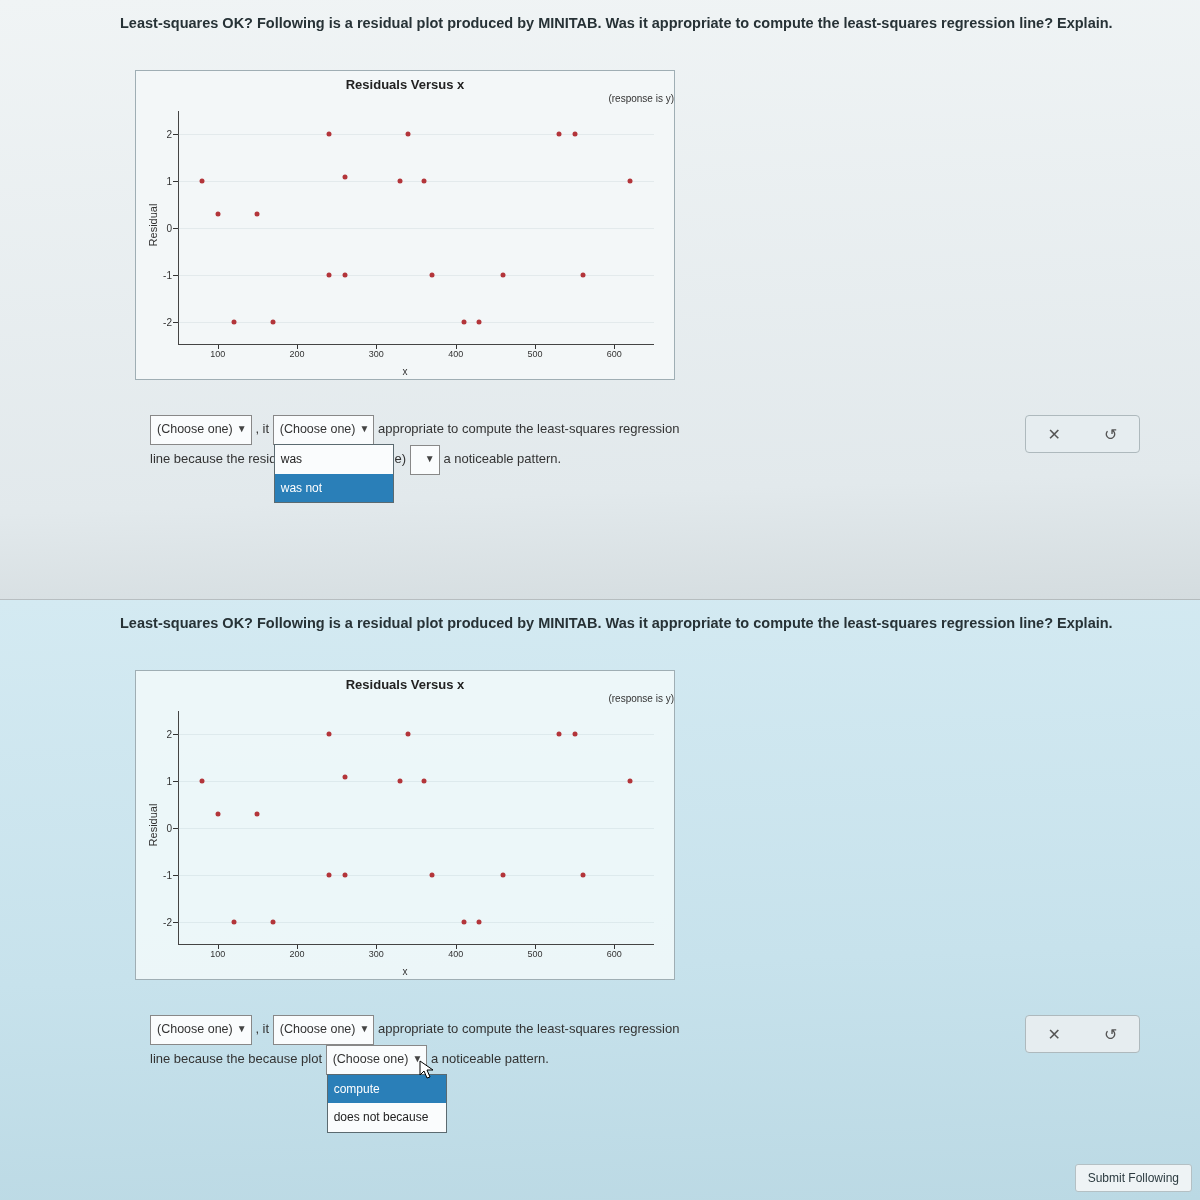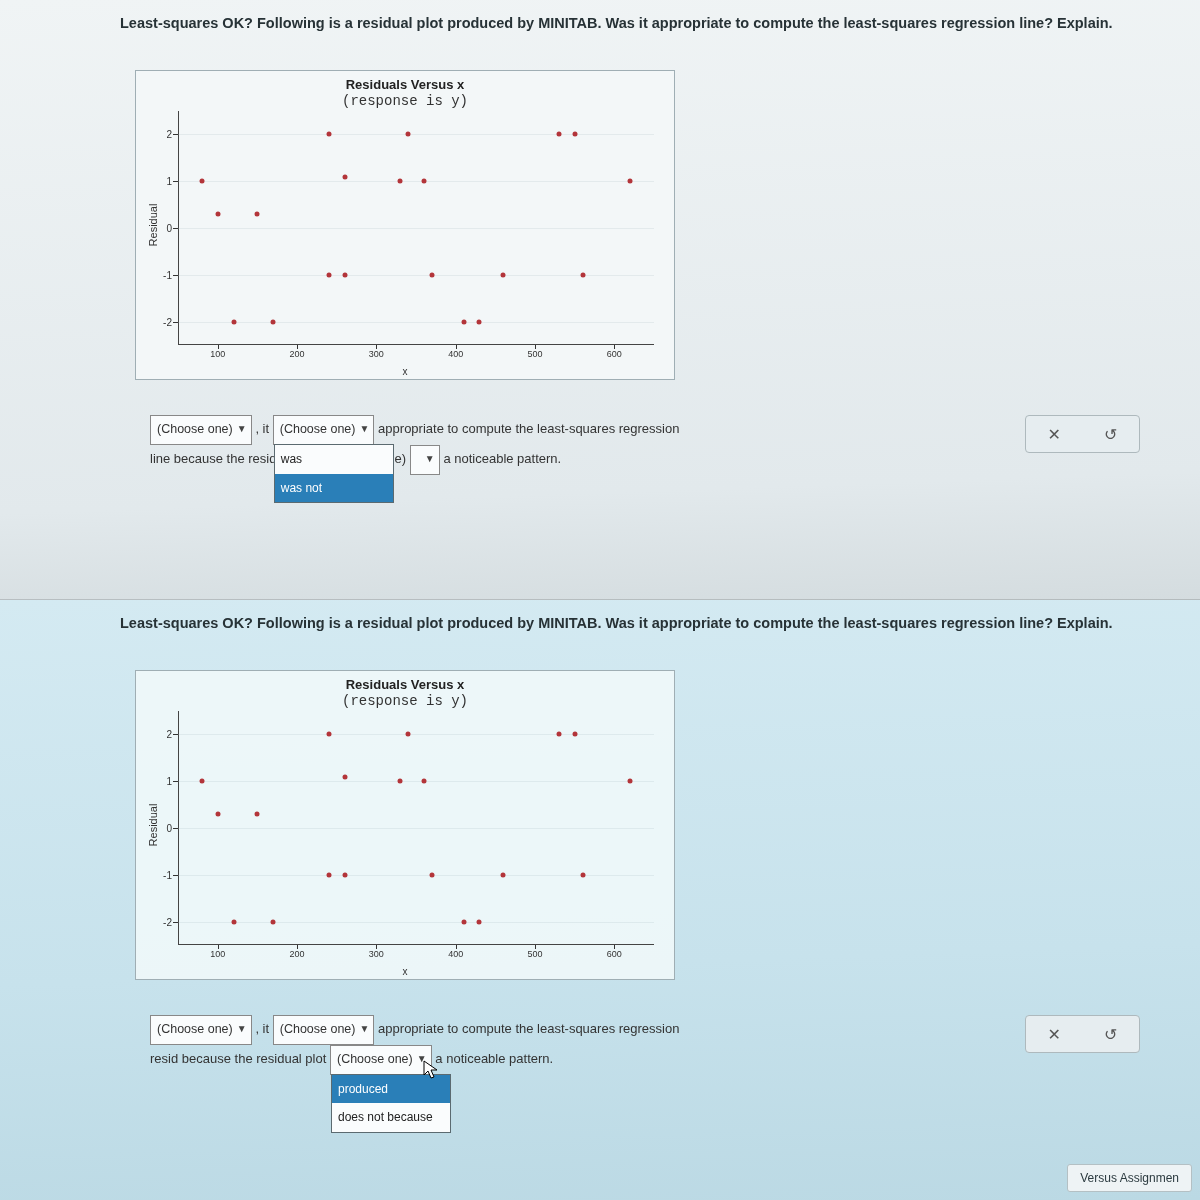--- a/index.html
+++ b/index.html
@@ -5,21 +5,21 @@
   *{box-sizing:border-box;margin:0;padding:0;}
   html,body{width:1200px;height:1200px;}
   body{font-family:Arial,Helvetica,sans-serif;background:#d8e2e6;}
   .half{position:absolute;left:0;width:1200px;height:600px;overflow:hidden;}
   .top-half{top:0;background:linear-gradient(178deg,#f0f4f5 0%,#e2e9ec 80%,#d4dcdf 100%);}
   .bot-half{top:600px;background:linear-gradient(178deg,#d4eaf2 0%,#c7e2ec 60%,#bbd9e4 100%);}
   .qtext{position:absolute;left:120px;top:14px;right:20px;font-size:14.5px;color:#273236;font-weight:600;line-height:1.25;}
   .plot-wrap{position:absolute;left:135px;top:70px;width:540px;height:310px;background:#f3f7f8;border:1px solid #9faeb4;}
   .bot-half .plot-wrap{background:rgba(240,248,250,0.9);}
   .plot-title{position:absolute;left:0;right:0;top:6px;text-align:center;font-size:13px;font-weight:600;color:#222;}
-  .plot-subtitle{position:absolute;left:0;right:0;top:22px;text-align:center;font-size:14px;color:#333;font-family:Liberation Mono, monospace;}
+  .plot-subtitle{position:absolute;left:0;right:0;top:22px;text-align:right;font-size:10px;color:#333;}
   .ylabel{position:absolute;left:-4px;top:50%;transform:translateY(-50%) rotate(-90deg);transform-origin:center;font-size:11px;color:#333;}
   .xlabel{position:absolute;left:0;right:0;bottom:2px;text-align:center;font-size:10px;color:#333;}
   .plot-area{position:absolute;left:42px;top:40px;right:20px;bottom:34px;}
   .gridline{position:absolute;background:#9cb0b7;}
   .gridline.h{left:0;right:0;height:1px;}
   .gridline.h{opacity:.18;}
   .ytick{position:absolute;right:100%;padding-right:6px;font-size:10px;color:#333;transform:translateY(-50%);}
   .ytickm{position:absolute;left:-5px;width:5px;height:1px;background:#333;}
   .xtick{position:absolute;top:100%;padding-top:4px;font-size:9px;color:#333;transform:translateX(-50%);}
   .xtickm{position:absolute;top:100%;width:1px;height:4px;background:#333;}
@@ -189,33 +189,33 @@
         <div class="dot" style="left: 85%; top: 70%;"></div>
         <div class="dot" style="left: 95%; top: 30%;"></div>
       </div>
   </div>
 
   <div class="answer-row">
     <span class="dd"><span>(Choose one)</span></span>
     <span>, it</span>
     <span class="dd"><span>(Choose one)</span></span>
     <span>appropriate to compute the least-squares regression</span><br>
-    <span>resid because the residual plot</span>
+    <span>line because the because plot</span>
     <span class="dd" style="position:relative">
       <span>(Choose one)</span>
       <div class="dd-menu">
-        <div class="sel">produced</div>
+        <div class="sel">compute</div>
         <div>does not because</div>
       </div>
       <svg class="cursor-svg" style="left:92px;top:14px" viewBox="0 0 16 20">
           <path d="M1 1 L1 15 L5 11 L8 18 L11 17 L8 10 L14 10 Z" fill="#fff" stroke="#000" stroke-width="1"></path>
         </svg>
     </span>
     <span> a noticeable pattern.</span>
   </div>
 
   <div class="toolbar">
     <span class="toolbtn">✕</span>
     <span class="toolbtn">↺</span>
   </div>
 
-  <div class="submit-btn">Versus Assignmen</div>
+  <div class="submit-btn">Submit Following</div>
 </div>
 
 </body></html>

